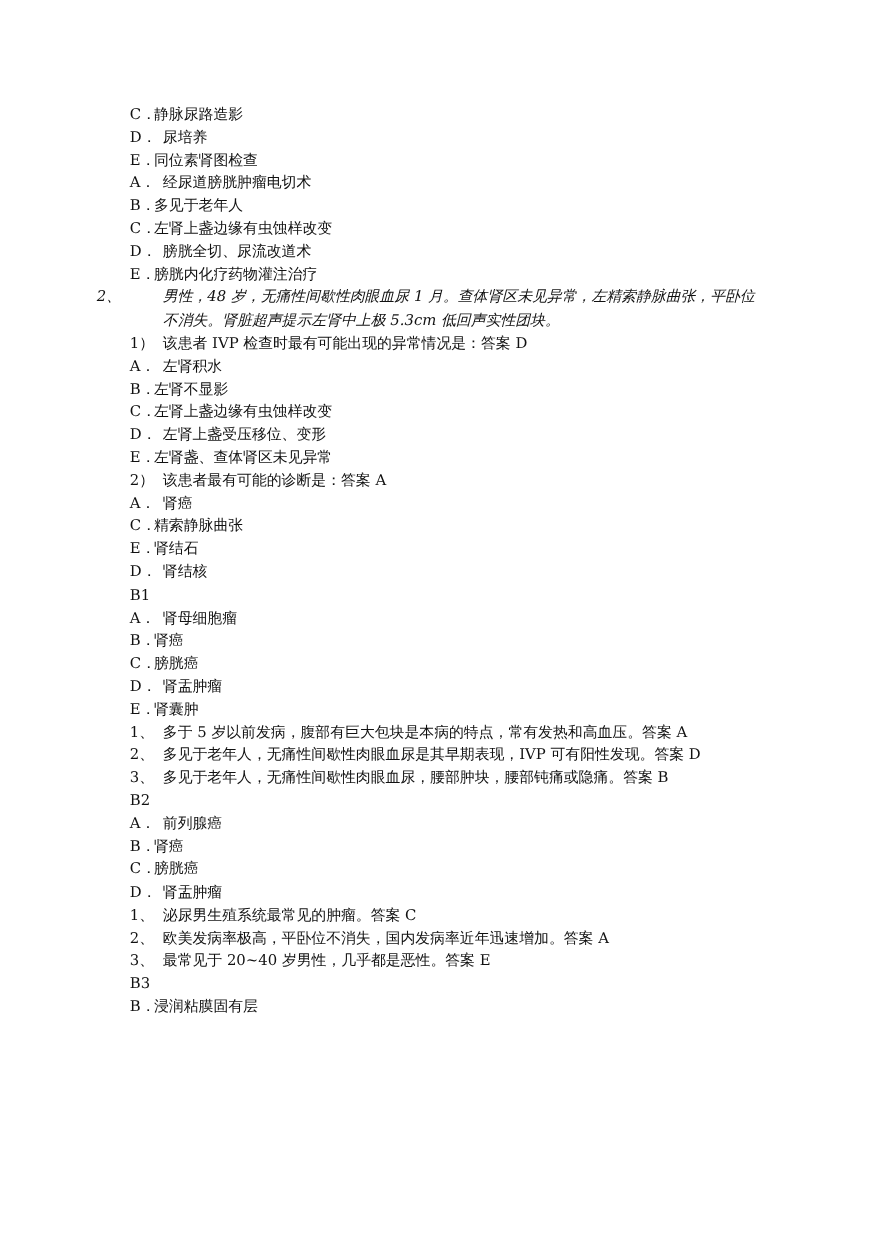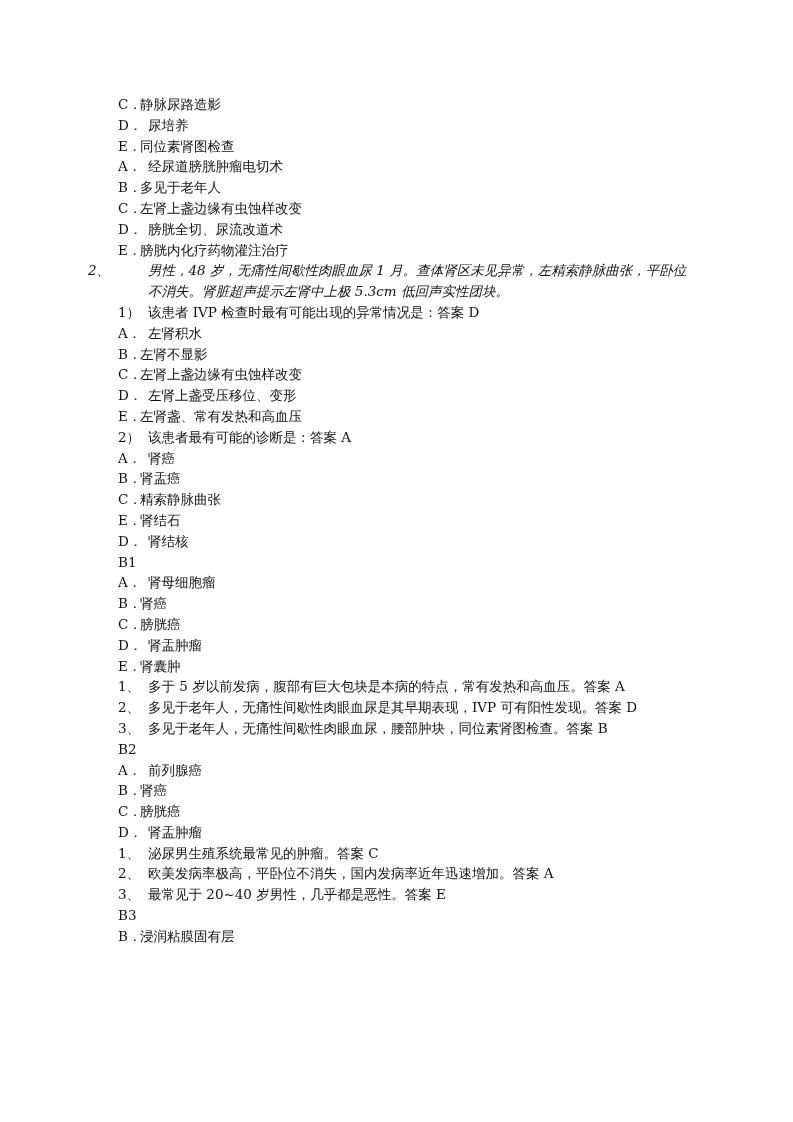--- a/index.html
+++ b/index.html
@@ -25,36 +25,35 @@
     <div class="line"><span class="lbl opt">B．</span><span>多见于老年人</span></div>
     <div class="line"><span class="lbl opt">C．</span><span>左肾上盏边缘有虫蚀样改变</span></div>
     <div class="line"><span class="lbl opt wide">D．</span><span>膀胱全切、尿流改道术</span></div>
     <div class="line"><span class="lbl opt">E．</span><span>膀胱内化疗药物灌注治疗</span></div>
     <div class="line wrap hang"><span class="lbl num">2、</span><span>男性，48 岁，无痛性间歇性肉眼血尿 1 月。查体肾区未见异常，左精索静脉曲张，平卧位不消失。肾脏超声提示左肾中上极 5.3cm 低回声实性团块。</span></div>
     <div class="line"><span class="lbl num">1）</span><span>该患者 IVP 检查时最有可能出现的异常情况是：答案 D</span></div>
     <div class="line"><span class="lbl opt wide">A．</span><span>左肾积水</span></div>
     <div class="line"><span class="lbl opt">B．</span><span>左肾不显影</span></div>
     <div class="line"><span class="lbl opt">C．</span><span>左肾上盏边缘有虫蚀样改变</span></div>
     <div class="line"><span class="lbl opt wide">D．</span><span>左肾上盏受压移位、变形</span></div>
-    <div class="line"><span class="lbl opt">E．</span><span>左肾盏、常有发热和高血压</span></div>
+    <div class="line"><span class="lbl opt">E．</span><span>左肾盏、查体肾区未见异常</span></div>
     <div class="line"><span class="lbl num">2）</span><span>该患者最有可能的诊断是：答案 A</span></div>
     <div class="line"><span class="lbl opt wide">A．</span><span>肾癌</span></div>
-    <div class="line"><span class="lbl opt">B．</span><span>肾盂癌</span></div>
     <div class="line"><span class="lbl opt">C．</span><span>精索静脉曲张</span></div>
     <div class="line"><span class="lbl opt">E．</span><span>肾结石</span></div>
     <div class="line"><span class="lbl opt wide">D．</span><span>肾结核</span></div>
     <div class="line"><span>B1</span></div>
     <div class="line"><span class="lbl opt wide">A．</span><span>肾母细胞瘤</span></div>
     <div class="line"><span class="lbl opt">B．</span><span>肾癌</span></div>
     <div class="line"><span class="lbl opt">C．</span><span>膀胱癌</span></div>
     <div class="line"><span class="lbl opt wide">D．</span><span>肾盂肿瘤</span></div>
     <div class="line"><span class="lbl opt">E．</span><span>肾囊肿</span></div>
     <div class="line"><span class="lbl num">1、</span><span>多于 5 岁以前发病，腹部有巨大包块是本病的特点，常有发热和高血压。答案 A</span></div>
     <div class="line"><span class="lbl num">2、</span><span>多见于老年人，无痛性间歇性肉眼血尿是其早期表现，IVP 可有阳性发现。答案 D</span></div>
-    <div class="line"><span class="lbl num">3、</span><span>多见于老年人，无痛性间歇性肉眼血尿，腰部肿块，同位素肾图检查。答案 B</span></div>
+    <div class="line"><span class="lbl num">3、</span><span>多见于老年人，无痛性间歇性肉眼血尿，腰部肿块，腰部钝痛或隐痛。答案 B</span></div>
     <div class="line"><span>B2</span></div>
     <div class="line"><span class="lbl opt wide">A．</span><span>前列腺癌</span></div>
     <div class="line"><span class="lbl opt">B．</span><span>肾癌</span></div>
     <div class="line"><span class="lbl opt">C．</span><span>膀胱癌</span></div>
     <div class="line"><span class="lbl opt wide">D．</span><span>肾盂肿瘤</span></div>
     <div class="line"><span class="lbl num">1、</span><span>泌尿男生殖系统最常见的肿瘤。答案 C</span></div>
     <div class="line"><span class="lbl num">2、</span><span>欧美发病率极高，平卧位不消失，国内发病率近年迅速增加。答案 A</span></div>
     <div class="line"><span class="lbl num">3、</span><span>最常见于 20~40 岁男性，几乎都是恶性。答案 E</span></div>
     <div class="line"><span>B3</span></div>
     <div class="line"><span class="lbl opt">B．</span><span>浸润粘膜固有层</span></div>

